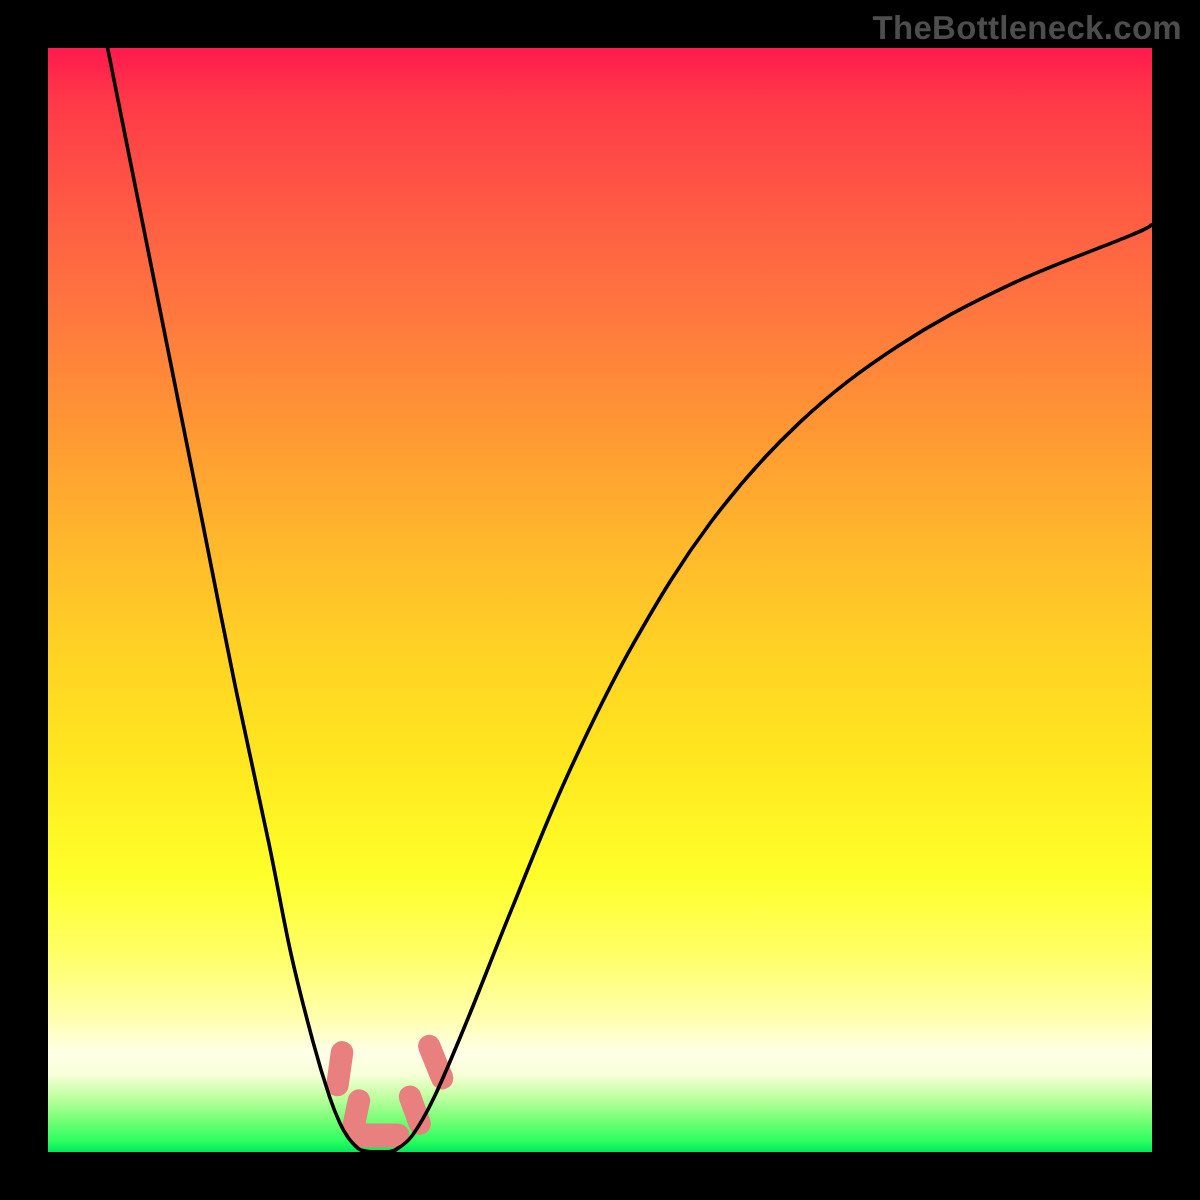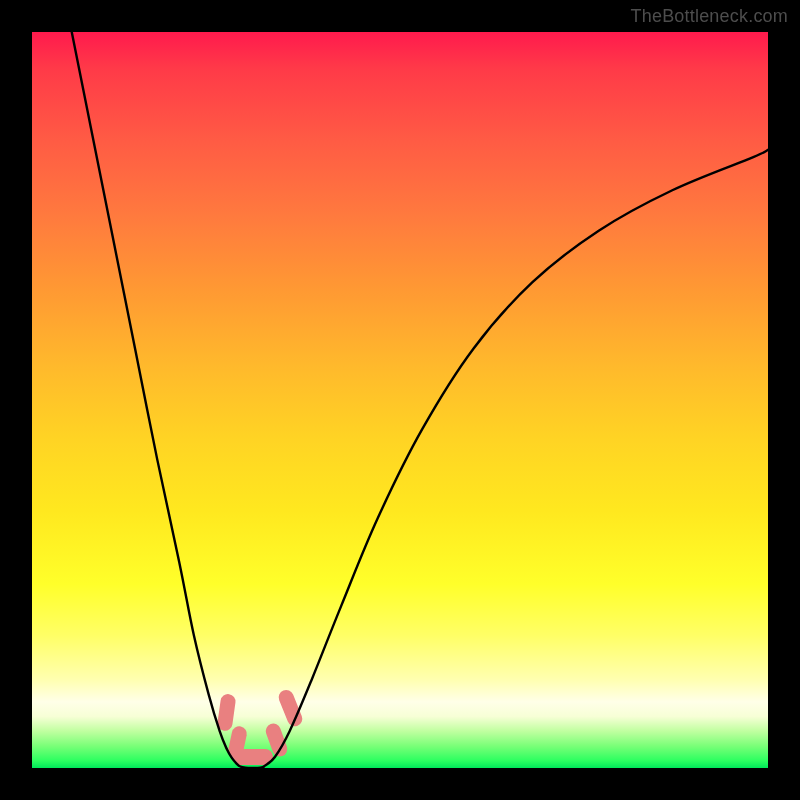--- a/index.html
+++ b/index.html
@@ -34,22 +34,22 @@
       #7aff78 97%,
       #2cff60 99%,
       #00e85a 100%
     );
   }
   .watermark {
     position: absolute;
     top: 6px;
     right: 12px;
     color: #4d4d4d;
-    font-size: 18px;
-    font-weight: 400;
+    font-size: 22px;
+    font-weight: 700;
     letter-spacing: 0.2px;
     z-index: 5;
   }
   svg.curve {
     position: absolute;
     left: 0; top: 0;
     width: 100%;
     height: 100%;
     z-index: 3;
   }

